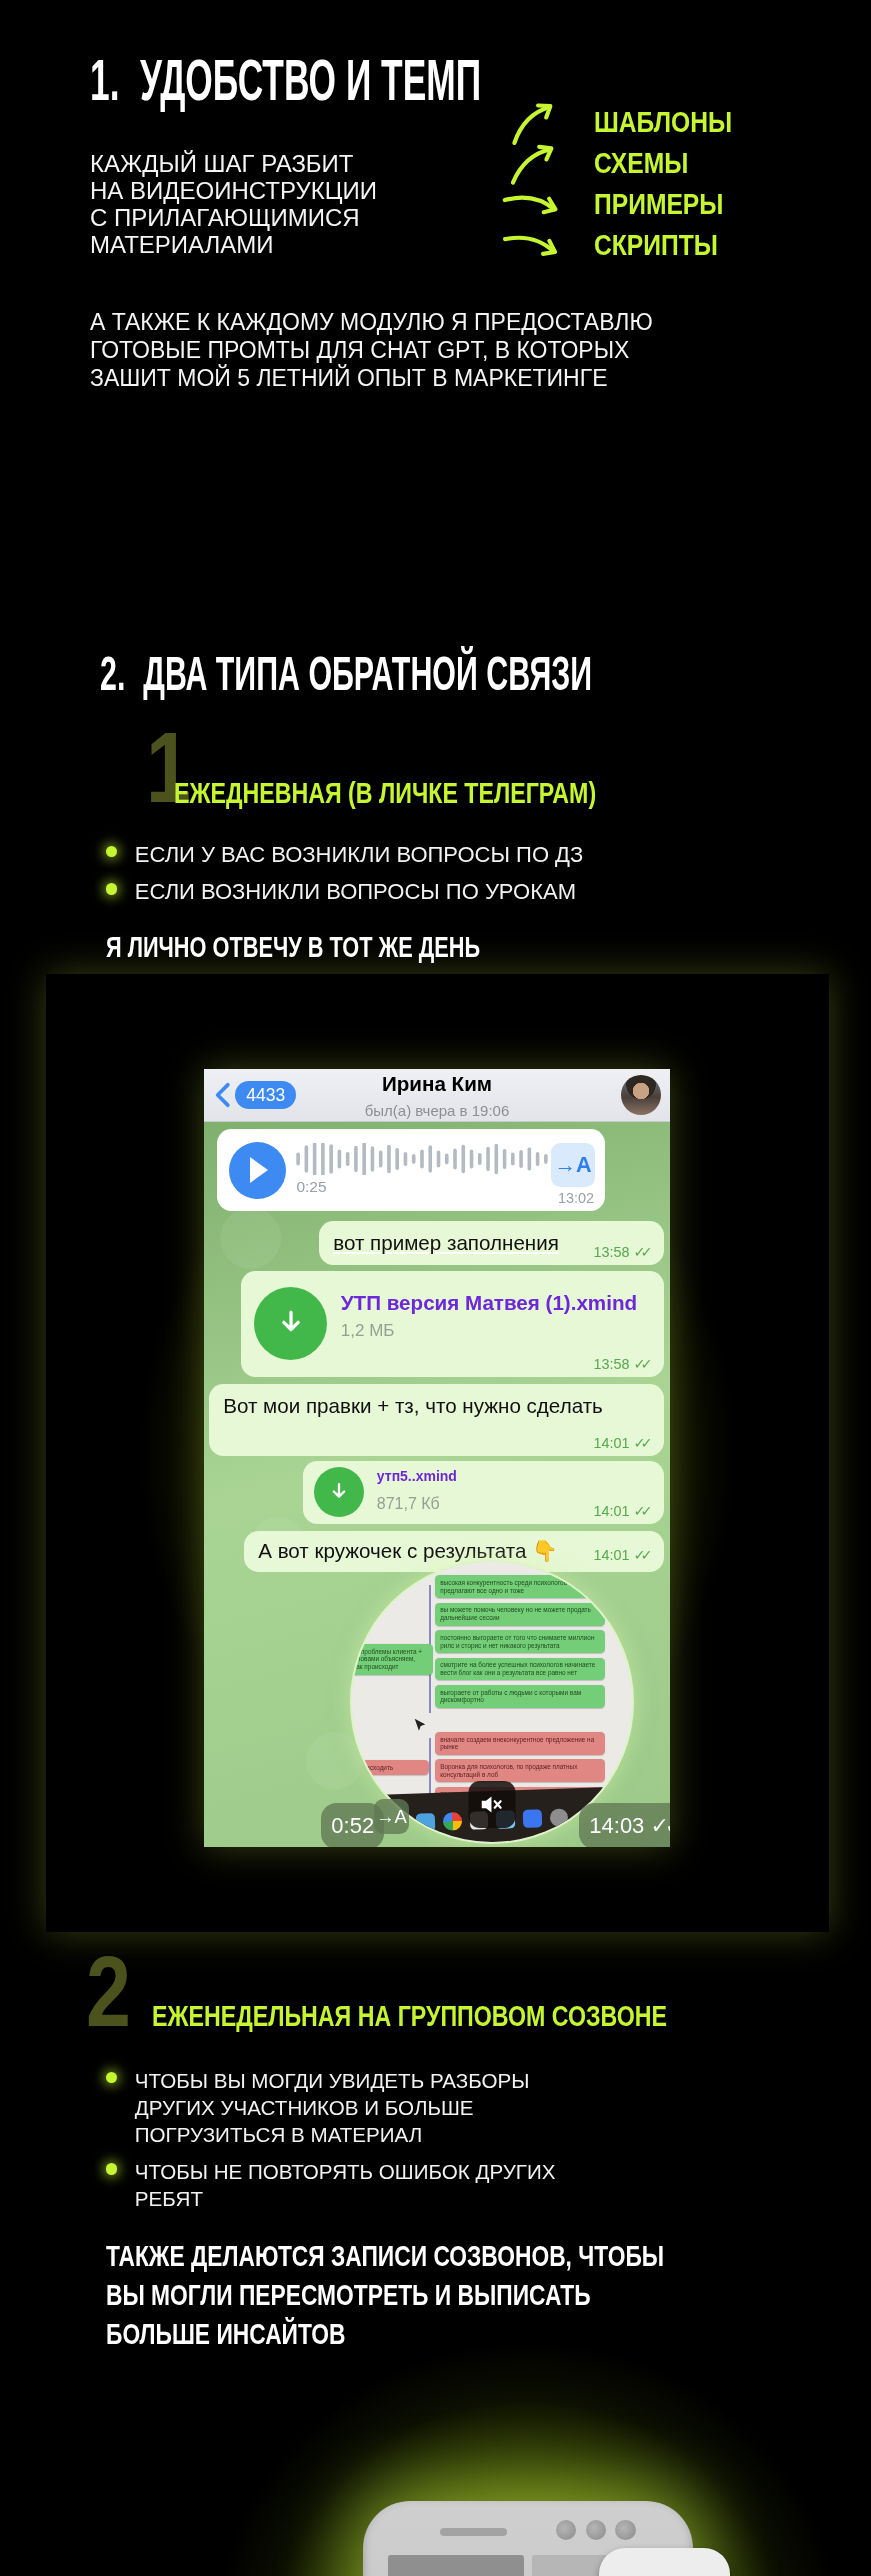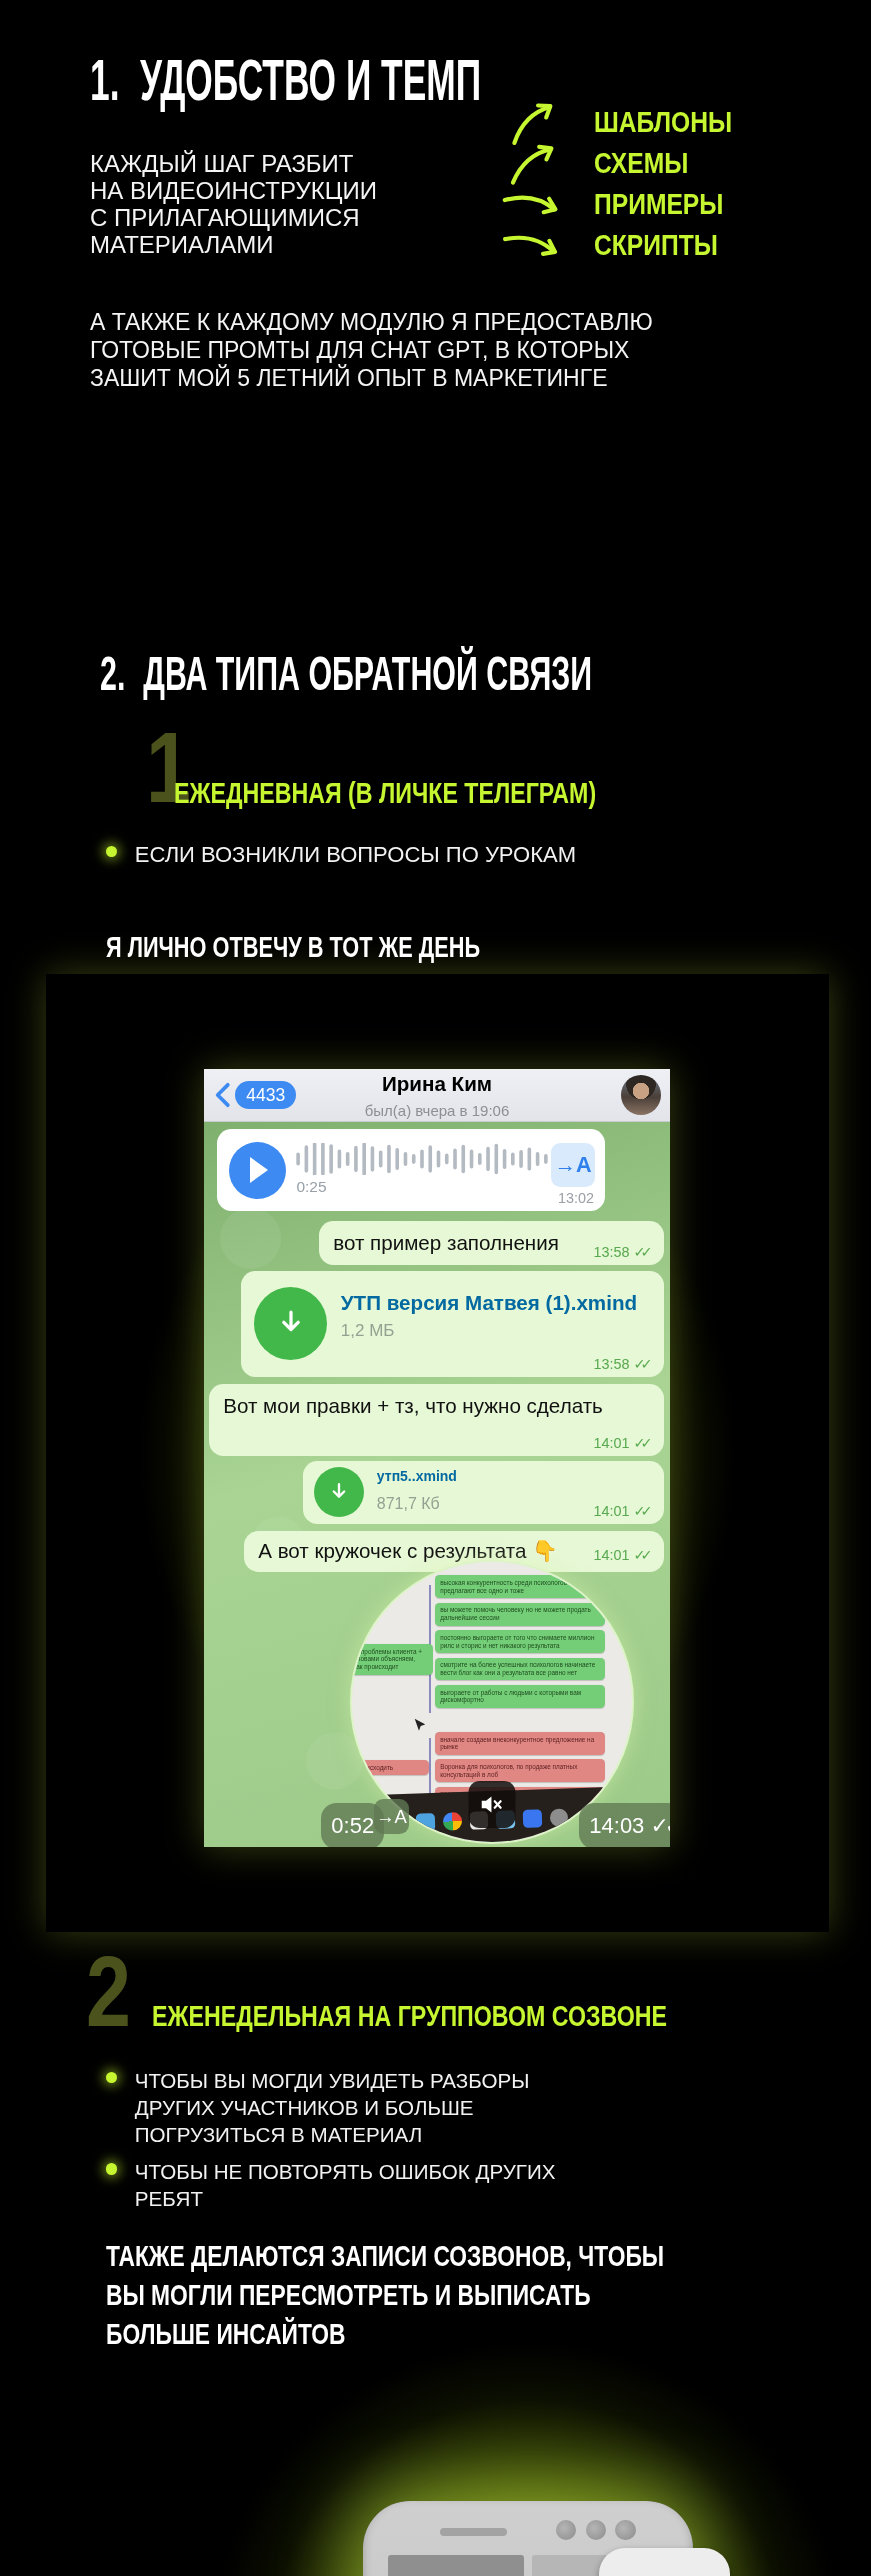--- a/index.html
+++ b/index.html
@@ -55,21 +55,21 @@
         radial-gradient(circle 20.6px at 80% 72%,rgba(255,255,255,.06) 19.6px,transparent 20.6px),
         radial-gradient(circle 29px at 28% 88%,rgba(255,255,255,.06) 28px,transparent 29px),
         linear-gradient(165deg,#7fb06e 0%,#a9d494 45%,#9cca89 100%);}
   .bub{position:absolute;background:#e6f8d5;border-radius:14.4px;}
   .bub.in{background:#fff;}
   .bub .time{position:absolute;right:11.3px;bottom:5.2px;font-size:14.4px;color:#57a84f;white-space:nowrap;}
   .bub.in .time{color:#9aa0a6;}
   .checks{letter-spacing:-5.2px;padding-right:5.2px;}
   .msg-text{font-size:20.6px;color:#111;padding:10.3px 77px 10.3px 14.4px;line-height:1.15;}
   .file-circ{position:absolute;border-radius:50%;background:#43b84a;display:flex;align-items:center;justify-content:center;}
-  .file-name{position:absolute;font-size:20.6px;font-weight:600;color:#0369a1;white-space:nowrap;}
+  .file-name{position:absolute;font-size:20.6px;font-weight:600;color:#6d28d9;white-space:nowrap;}
   .file-size{position:absolute;font-size:17px;color:#95a192;}
   .play{position:absolute;left:11.3px;top:12.4px;width:57px;height:57px;border-radius:50%;background:#3d8bf2;}
   .play:after{content:"";position:absolute;left:21.6px;top:15.5px;width:0;height:0;
       border-left:18.5px solid #fff;border-top:13px solid transparent;border-bottom:13px solid transparent;}
   .trA{position:absolute;right:10.3px;top:13.4px;width:44px;height:44px;border-radius:9.3px;background:#d8eafc;
       color:#2f80ed;font-size:21.6px;font-weight:700;display:flex;align-items:center;justify-content:center;}
   .pill{position:absolute;background:rgba(96,121,83,.78);color:#fff;border-radius:15.5px;
       font-size:22px;display:flex;align-items:center;justify-content:center;padding:0 10.3px;height:46px;}
   
   .vnote{position:absolute;left:146px;top:438px;width:280px;height:280px;border-radius:50%;overflow:hidden;
@@ -166,20 +166,24 @@
     <span class="cnd bold" style="font-size:49px;"><span>2.</span><span style="display:inline-block;width:29px;"></span><span>ДВА ТИПА ОБРАТНОЙ СВЯЗИ</span></span>
   </div>
 
   <div class="abs bold" style="left:146px;top:717px;font-size:101px;line-height:1;color:#4b521c;transform:scaleX(.8);transform-origin:0 0;">1</div>
   <div class="abs" style="left:174px;top:777px;white-space:nowrap;z-index:2;">
     <span class="cnd8 bold lime" style="font-size:29px;">ЕЖЕДНЕВНАЯ (В ЛИЧКЕ ТЕЛЕГРАМ)</span>
   </div>
 
   <div class="abs" style="left:106px;top:841px;">
 
+      <div class="bullet">
+        <span class="dot"></span>
+        <span class="btxt pre">ЕСЛИ У ВАС ВОЗНИКЛИ ВОПРОСЫ ПО ДЗ</span>
+      </div>
 
       <div class="bullet">
         <span class="dot"></span>
         <span class="btxt pre">ЕСЛИ ВОЗНИКЛИ ВОПРОСЫ ПО УРОКАМ</span>
       </div>
     </div>
 
   <div class="abs" style="left:106px;top:931px;white-space:nowrap;">
     <span class="cnd7 bold" style="font-size:29px;">Я ЛИЧНО ОТВЕЧУ В ТОТ ЖЕ ДЕНЬ</span>
   </div>
@@ -202,21 +206,21 @@
       <div class="bub in" style="left:13.4px;top:7.2px;width:388px;height:82px;">
         <div class="play"></div>
         <svg class="abs" style="left:78px;top:13.4px;" width="255" height="32" viewBox="0 0 494 62">
           <path d="M6 22V40M22 8V54M38 2V60M54 2V60M70 6V56M86 16V46M102 21V41M118 9V53M134 2V60M150 10V52M166 18V44M182 7V55M198 13V49M214 21V41M230 25V37M246 16V46M262 8V54M278 18V44M294 24V38M310 14V48M326 7V55M342 16V46M358 23V39M374 11V51M390 5V57M406 15V47M422 22V40M438 17V45M454 12V50M470 21V41M486 25V37" stroke="#b3bac1" stroke-width="7" stroke-linecap="round" fill="none"></path>
         </svg>
         <div class="abs" style="left:79px;top:49px;font-size:15.5px;color:#98a0a8;">0:25</div>
         <div class="trA">→A</div>
         <div class="time">13:02</div>
       </div>
 
-      <div class="bub" style="top:99px;right:6.2px;width:345px;height:44px;">
+      <div class="bub" style="top:99px;right:6.2px;width:345px;height:44px;text-decoration:underline;">
         <div class="msg-text">вот пример заполнения</div>
         <div class="time"><span>13:58</span> <span class="checks">✓✓</span></div>
       </div>
 
       <div class="bub" style="top:149px;right:6.2px;width:423px;height:106px;">
         <div class="file-circ" style="left:13.4px;top:15.5px;width:73px;height:73px;">
           <svg width="36" height="36" viewBox="0 0 100 100" style="stroke:#fff;stroke-width:9;fill:none;stroke-linecap:round;stroke-linejoin:round;">
             <path d="M50 20v46M30 48l20 20 20-20"></path>
           </svg>
         </div>

